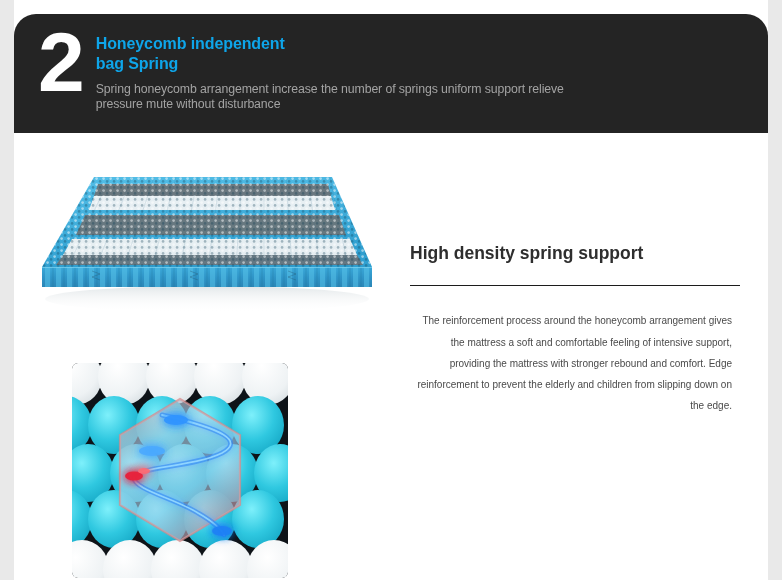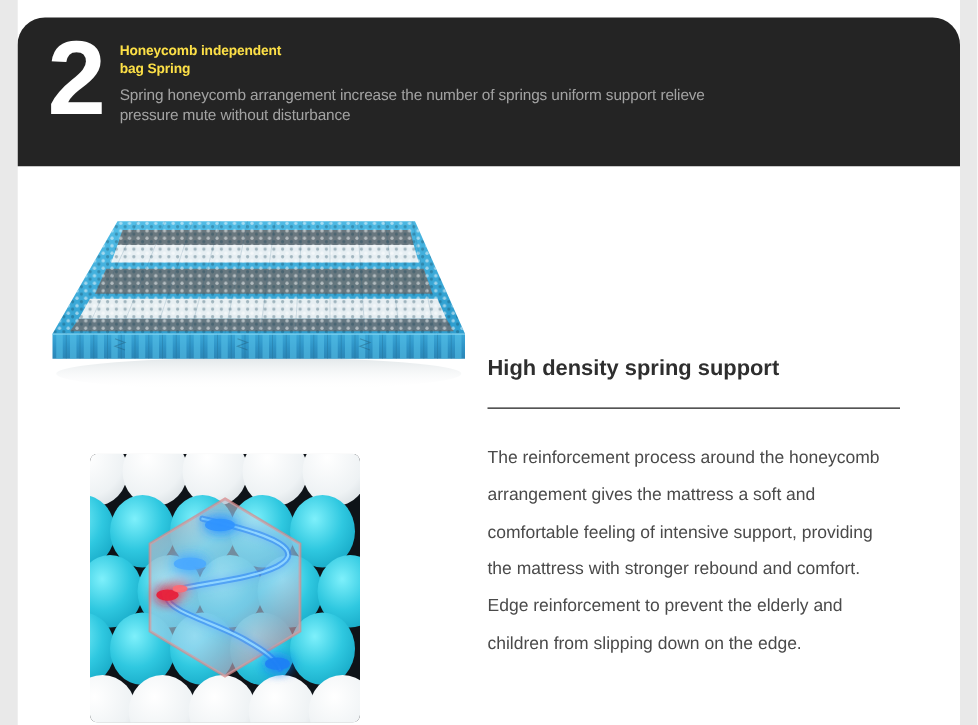--- a/index.html
+++ b/index.html
@@ -62,24 +62,24 @@
     margin-right: 14px;
     flex: 0 0 auto;
     font-family: "Liberation Sans", sans-serif;
   }
   #header-text {
     padding-top: 6px;
     flex: 1 1 auto;
     min-width: 0;
   }
   #header-title {
-    font-size: 11px;
+    font-size: 16px;
     line-height: 1.28;
     font-weight: bold;
-    color: #fde047;
+    color: #0ea5e9;
     white-space: pre-line;
     margin: 0 0 7px 0;
     letter-spacing: -0.1px;
   }
   #header-subtitle {
     font-size: 12.3px;
     line-height: 1.26;
     color: #a3a3a3;
     white-space: pre-line;
     margin: 0;
@@ -113,45 +113,45 @@
     height: 215px;
     border-radius: 6px;
     overflow: hidden;
     background: #ffffff;
   }
   #honeycomb-photo svg { display: block; }
 
   
   #text-column {
     position: absolute;
-    left: 376px;
+    left: 396px;
     top: 108px;
     width: 340px;
-    margin-top: 41px;
   }
   .headline {
     font-size: 17.5px;
     line-height: 1.45;
     color: #2e2e2e;
     margin: 0 0 6px 0;
     white-space: pre-line;
   }
   .headline.second { margin-bottom: 0; }
   #divider {
     margin-top: 19px;
     width: 330px;
     height: 1px;
     background: #1c1c1c;
   }
   #paragraph {
     margin-top: 24px;
     width: 322px;
-    font-size: 14px;
+    font-size: 10px;
     line-height: 2.12;
     color: #4a4a4a;
+    text-align: right;
   }
 
   
   #right-margin {
     position: absolute;
     left: 768px;
     top: 0;
     width: 14px;
     height: 580px;
     background: #e9e9e9;

